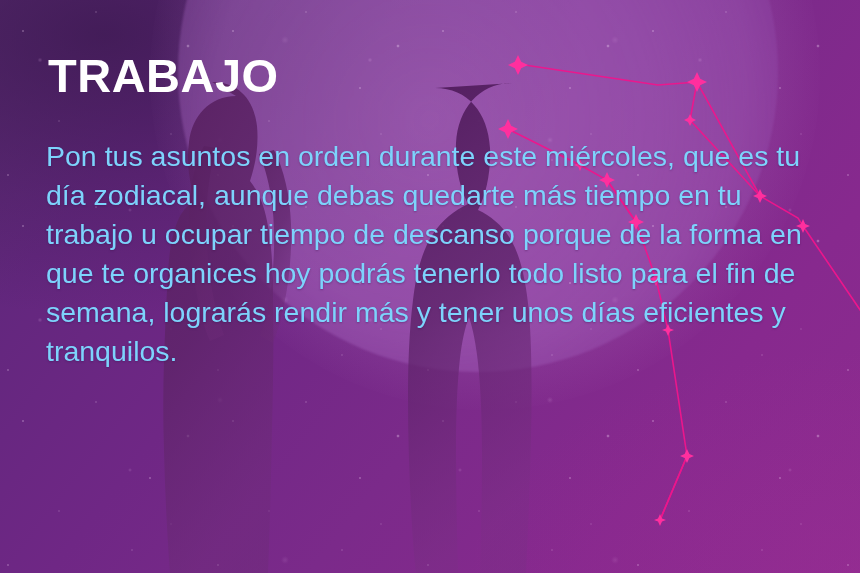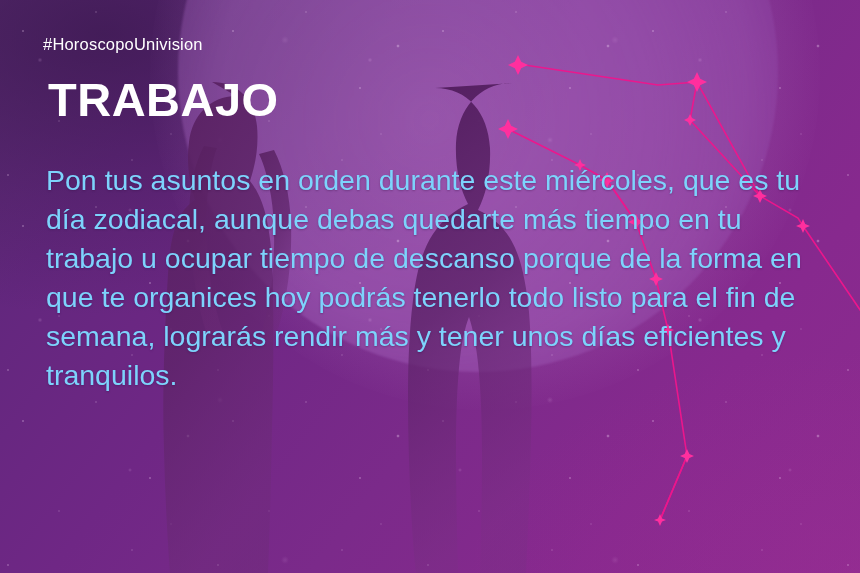--- a/index.html
+++ b/index.html
@@ -255,18 +255,17 @@
         <path d="M803,219 L805.2,224 L810,226 L805.2,228 L803,233 L800.8,228 L796,226 L800.8,224 Z"></path>
         <path d="M687,449 L689.4,454 L694,456 L689.4,458 L687,463 L684.6,458 L680,456 L684.6,454 Z"></path>
         <path d="M660,514 L662,518.6 L666,520 L662,521.4 L660,526 L658,521.4 L654,520 L658,518.6 Z"></path>
         <path d="M690,114 L692,118 L696,120 L692,122 L690,126 L688,122 L684,120 L688,118 Z"></path>
         <path d="M580,159 L581.8,163.2 L586,165 L581.8,166.8 L580,171 L578.2,166.8 L574,165 L578.2,163.2 Z"></path>
       </g>
     </svg>
   </div>
 
   <div id="content">
-    <div id="hashtag">#HoroscopoUnivision</div>
     <h1 id="headline">TRABAJO</h1>
     <p id="body-copy">Pon tus asuntos en orden durante este miércoles, que es tu día zodiacal, aunque debas quedarte más tiempo en tu trabajo u ocupar tiempo de descanso porque de la forma en que te organices hoy podrás tenerlo todo listo para el fin de semana, lograrás rendir más y tener unos días eficientes y tranquilos.</p>
   </div>
 
 </div>
 
 </body></html>

